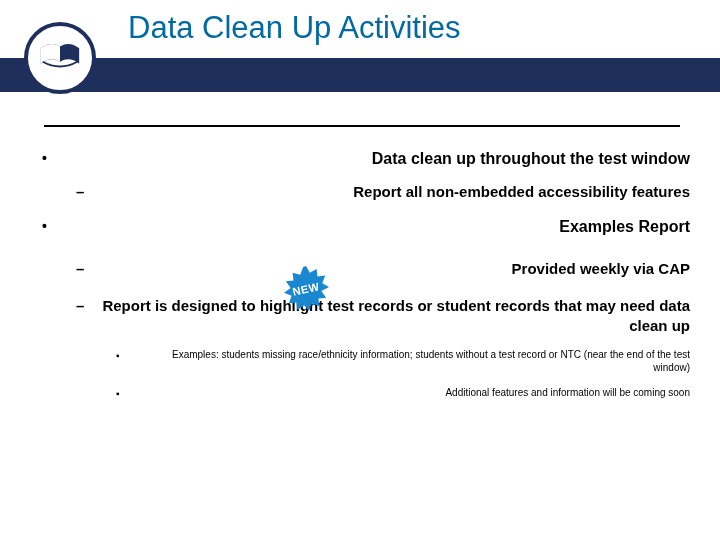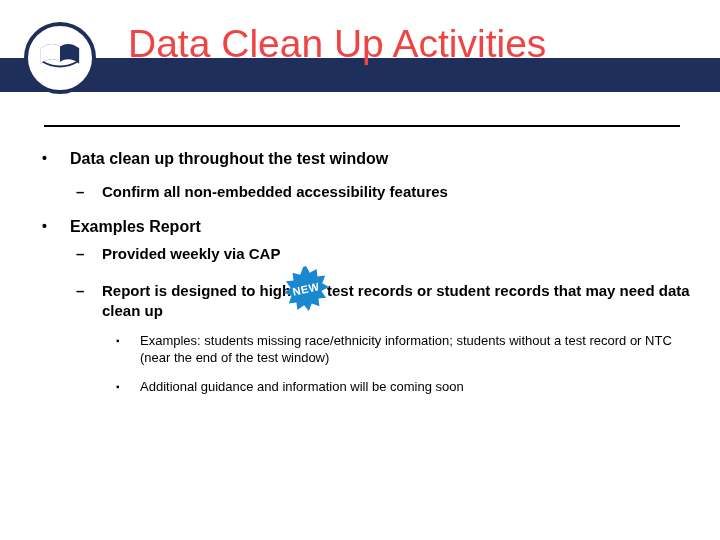--- a/index.html
+++ b/index.html
@@ -30,42 +30,43 @@
     background: #fff;
     border: 4px solid #1f2f5c;
     display: flex;
     align-items: center;
     justify-content: center;
     z-index: 2;
   }
   .logo-circle svg { width: 46px; height: 46px; }
   .slide-title {
     position: absolute;
-    left: 128px; top: 22px;
-    font-size: 39px;
-    color: #ef4444;
+    left: 128px; top: 10px;
+    font-size: 31px;
+    color: #0369a1;
     font-weight: 400;
   }
   .rule {
     position: absolute;
     left: 44px;
     top: 125px;
     width: 636px;
     height: 2px;
     background: #000;
   }
   .content {
     position: absolute;
     left: 30px; right: 30px;
     top: 150px;
     color: #000;
   }
   ul.level1 {
     list-style: none;
     padding: 0;
+    text-align: right;
   }
   ul.level1 > li {
     position: relative;
     padding-left: 40px;
     margin-bottom: 6px;
     font-size: 16px;
     font-weight: 700;
   }
   ul.level1 > li::before {
     content: "•";
@@ -96,21 +97,21 @@
   }
   ul.level3 {
     list-style: none;
     padding: 0;
     margin-top: 12px;
   }
   ul.level3 > li {
     position: relative;
     padding-left: 38px;
     margin-bottom: 12px;
-    font-size: 13px;
+    font-size: 10px;
     font-weight: 400;
     line-height: 1.3;
   }
   ul.level3 > li::before {
     content: "▪";
     position: absolute;
     left: 14px;
     top: 1px;
     font-size: 10px;
   }
@@ -148,32 +149,32 @@
   <div class="slide-title">Data Clean Up Activities</div>
 </div>
 
 <div class="rule"></div>
 
 <div class="content">
   <ul class="level1">
     <li>
       <span>Data clean up throughout the test window</span>
       <ul class="level2">
-        <li>Confirm all non-embedded accessibility features</li>
+        <li>Report all non-embedded accessibility features</li>
       </ul>
     </li>
     <li style="margin-top:4px;">
       <span>Examples Report</span>
-      <ul class="level2" style="margin-top:8px;">
+      <ul class="level2" style="margin-top:23px;">
         <li>Provided weekly via CAP</li>
         <li>
           <span>Report is designed to highlight test records or student records that may need data clean up</span>
           <ul class="level3">
             <li>Examples: students missing race/ethnicity information; students without a test record or NTC (near the end of the test window)</li>
-            <li>Additional guidance and information will be coming soon</li>
+            <li>Additional features and information will be coming soon</li>
           </ul>
         </li>
       </ul>
     </li>
   </ul>
 
   <div class="badge">
     <span class="badge-star">
       <svg viewBox="0 0 48 48">
         <polygon fill="#1a88d1" points="24,0 28,7 35,3 36,11 44,10 41,18 48,22 40,26 45,33 37,34 38,42 30,39 27,47 22,41 15,46 14,38 6,39 9,31 1,28 8,23 3,16 11,15 10,7 18,9 21,1"></polygon>

